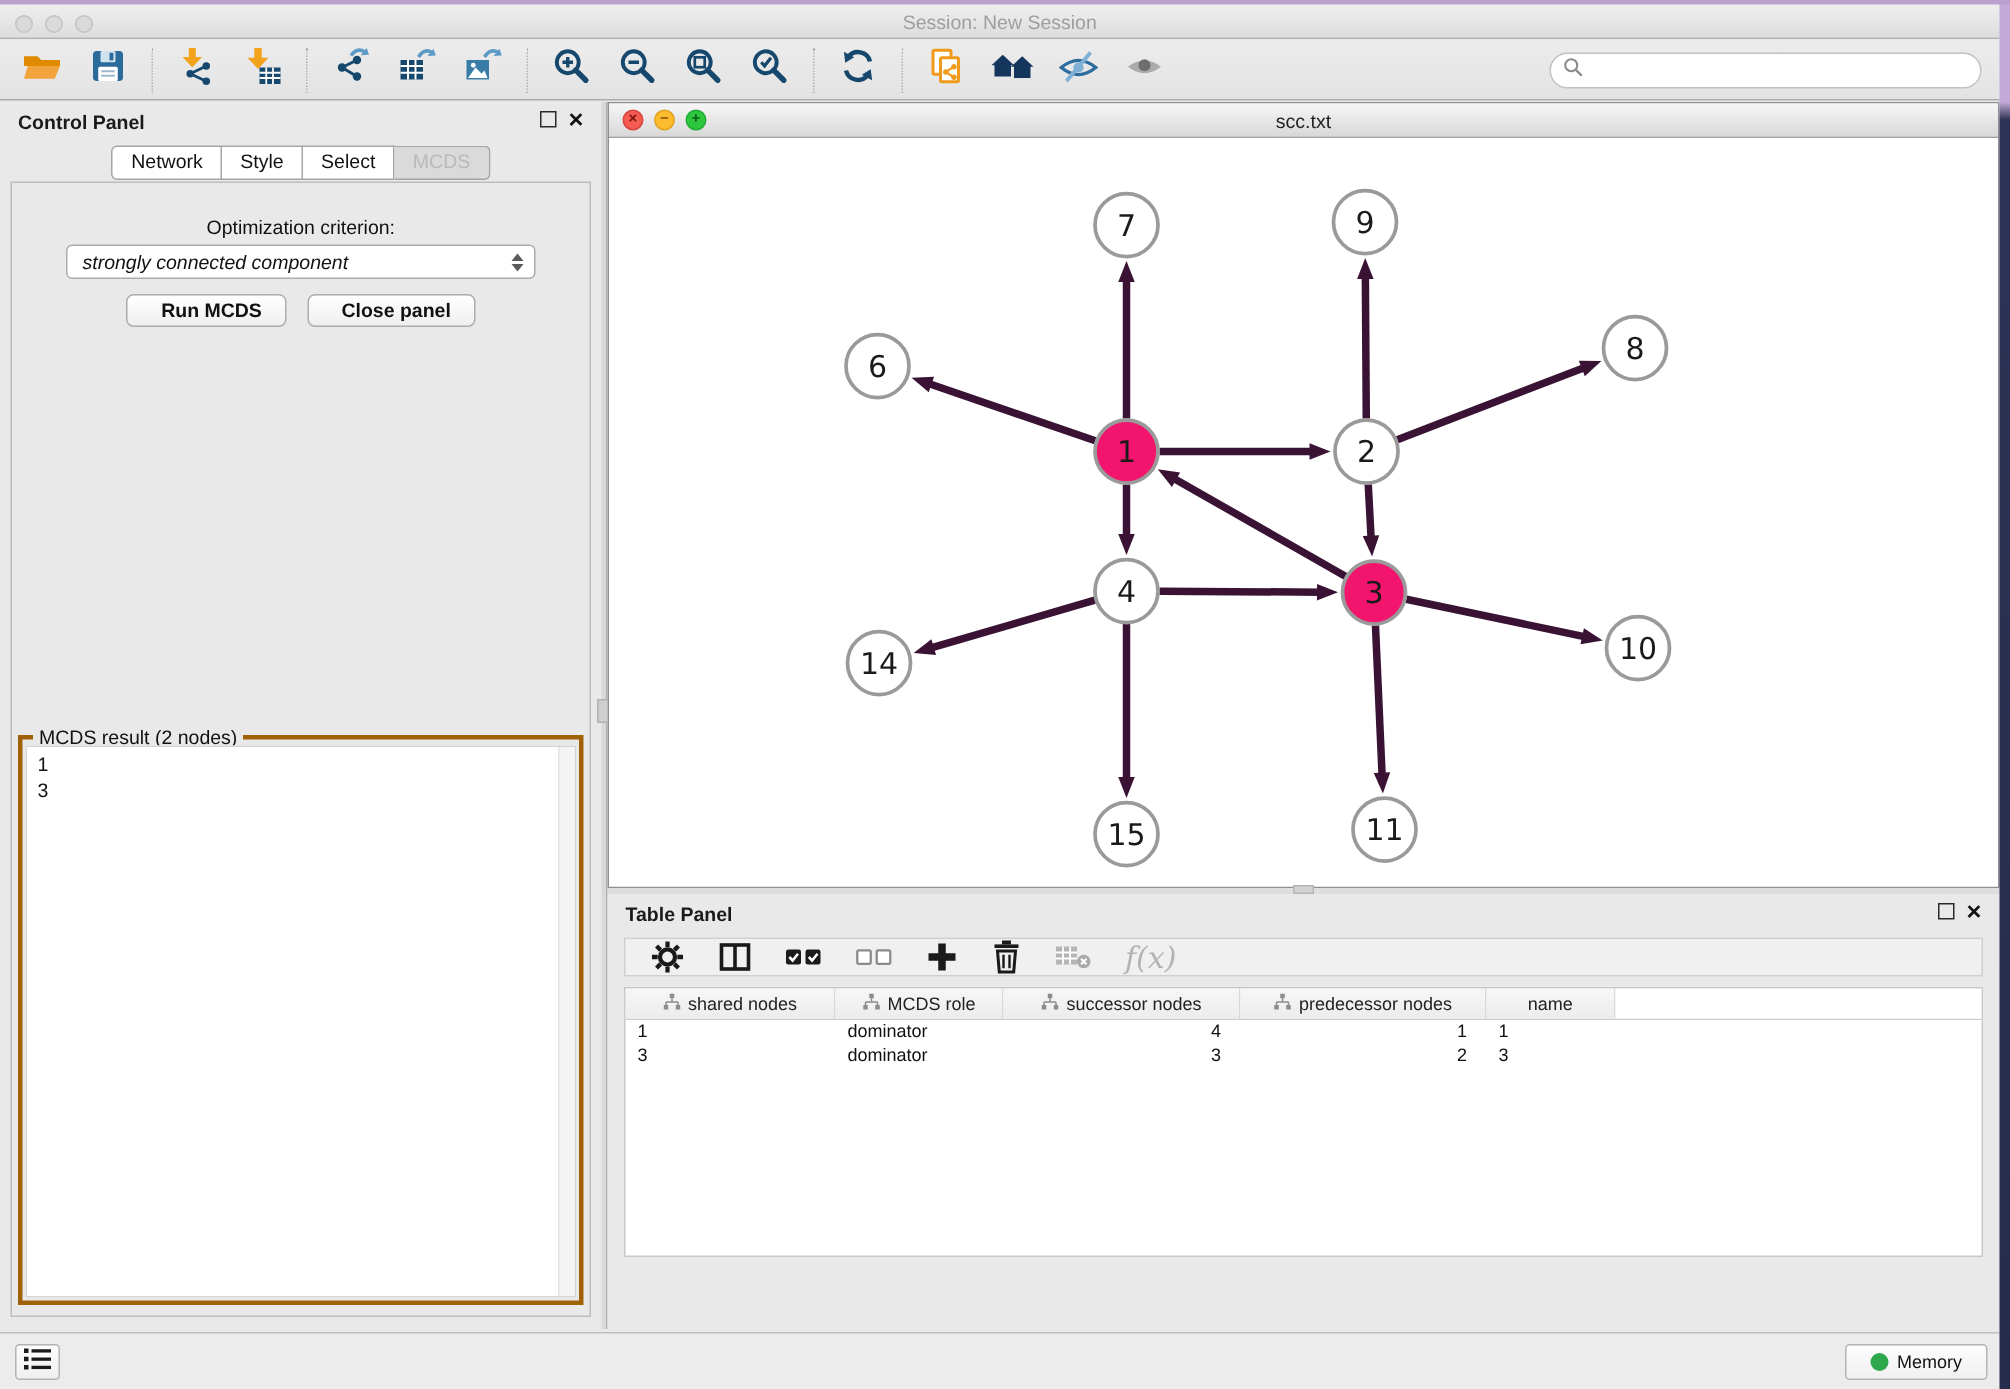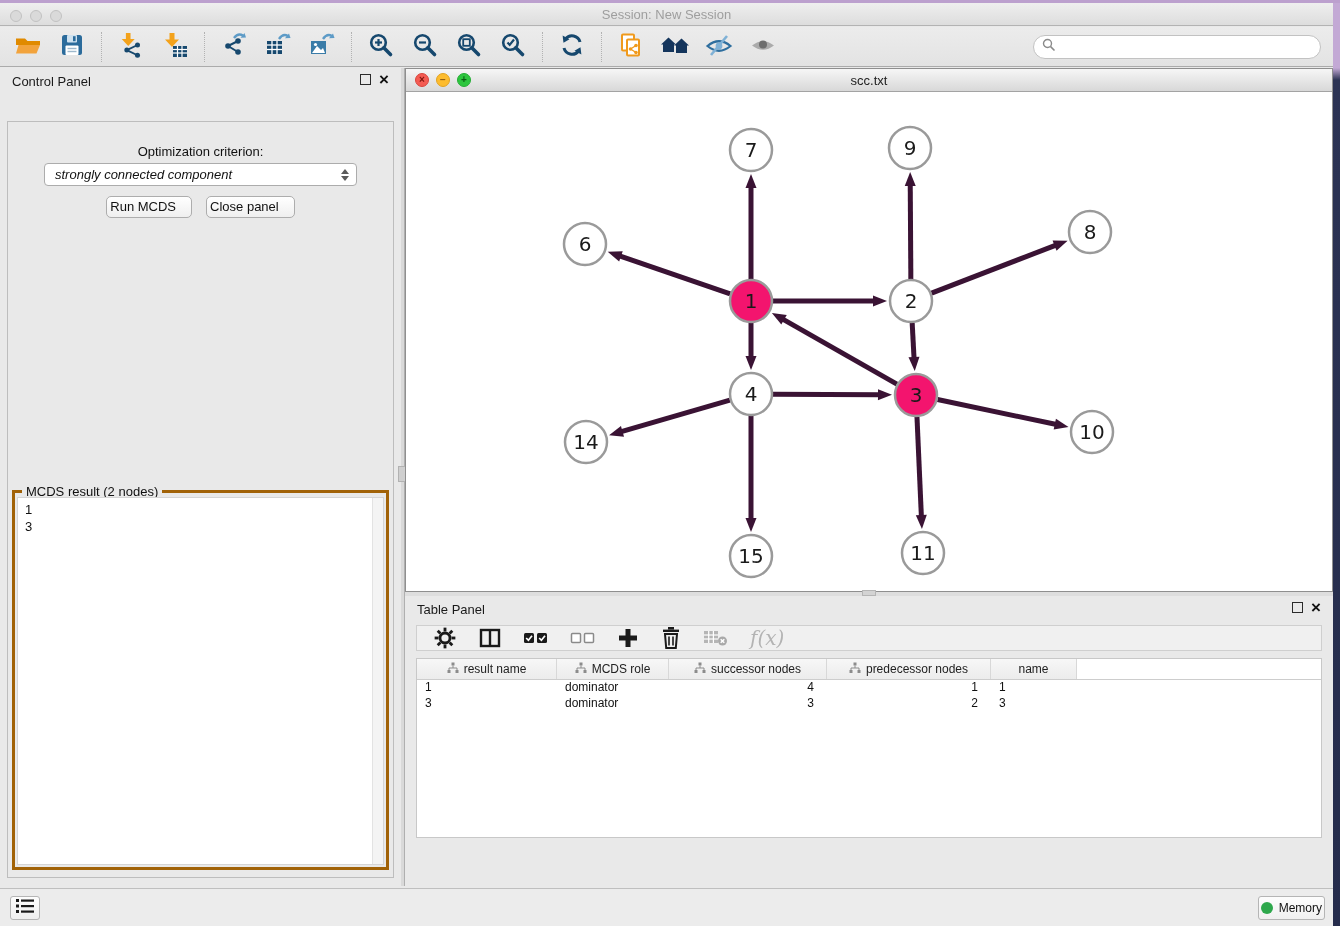--- a/index.html
+++ b/index.html
@@ -24,21 +24,21 @@
     display:flex; align-items:center; padding-left:6px; }
   .tb-btn { width:44px; height:34px; display:flex; align-items:center; justify-content:center; cursor:default; }
   .tb-sep { width:0; height:30px; border-left:1px dotted #B2B2B2; margin:0 7px; }
   .search-box { position:absolute; right:12px; top:8px; width:288px; height:24px; background:#FFF;
     border:1px solid #C2C2C2; border-radius:12px; display:flex; align-items:center; padding:0 8px; gap:5px; }
   .search-box input { border:none; outline:none; flex:1; font-size:13px; background:transparent; font-family:"Liberation Sans",sans-serif; }
 
   
   .control-panel { position:absolute; top:68px; left:0; width:401px; height:818px; background:#E9E9E9; }
   .panel-header { position:relative; height:26px; }
-  .panel-header .ph-title { position:absolute; left:12px; top:6px; font-size:13px; color:#1A1A1A; }
+  .panel-header .ph-title { position:absolute; left:12px; top:6px; font-size:13px; color:#1A1A1A;font-weight:bold; }
   .ph-icons { position:absolute; right:12px; top:6px; display:flex; align-items:center; gap:8px; }
   .float-icon { width:11px; height:11px; border:1.6px solid #2A2A2A; background:transparent; }
   .close-icon { font-size:17px; font-weight:bold; line-height:11px; color:#111; }
 
   .seg { display:inline-flex; }
   .seg .tab { background:#FFF; border:1px solid #A5A5A5; border-left:none; padding:2px 12px 3px 12px;
     font-size:13px; color:#111; line-height:16px; white-space:nowrap; }
   .seg .tab:first-child { border-left:1px solid #A5A5A5; border-radius:4px 0 0 4px; }
   .seg .tab:last-child { border-radius:0 4px 4px 0; }
   .seg .tab.active { background:#DADADA; color:#B9B9B9; }
@@ -46,21 +46,21 @@
   .cp-tabs { position:absolute; top:29px; width:100%; text-align:center; }
   .cp-body { position:absolute; top:53px; left:7px; right:7px; bottom:8px; border:1px solid #BDBDBD; }
   .opt-label { position:absolute; top:22px; width:100%; text-align:center; font-size:13px; }
   .dropdown { position:absolute; left:36px; right:36px; top:41px; height:23px; background:#FFF;
     border:1px solid #ACACAC; border-radius:4px; display:flex; align-items:center; font-size:13px; padding-left:10px;font-style:italic; }
   .stepper { margin-left:auto; margin-right:7px; display:flex; flex-direction:column; gap:2px; }
   .stepper .up { width:0; height:0; border-left:4px solid transparent; border-right:4px solid transparent; border-bottom:5px solid #5B5B5B; }
   .stepper .down { width:0; height:0; border-left:4px solid transparent; border-right:4px solid transparent; border-top:5px solid #5B5B5B; }
   .cp-buttons { position:absolute; top:74px; width:100%; display:flex; justify-content:center; gap:14px; }
   .btn { background:linear-gradient(#FFFFFF,#EFEFEF); border:1px solid #ADADAD; border-radius:5px;
-    padding:2px 15px 3px 3px; font-size:13px; color:#111; }
+    padding:2px 15px 3px 22px; font-size:13px; color:#111;font-weight:bold; }
 
   .groupbox { position:absolute; left:4px; right:4px; bottom:7px; height:380px; border:3px solid #a16207; }
   .groupbox .legend { position:absolute; top:-9px; left:7px; background:#E9E9E9; padding:0 4px; font-size:13px; color:#111; }
   .result-area { position:absolute; left:2px; right:2px; top:4px; bottom:2px; background:#FFF; border:1px solid #D5D5D5; }
   .result-text { padding:3px 7px; font-size:13px; line-height:17px; white-space:pre-line; }
   .result-scroll { position:absolute; right:0; top:0; width:11px; height:100%; background:#F4F4F4; border-left:1px solid #E3E3E3; }
 
   .v-splitter { position:absolute; left:401px; top:68px; width:4px; height:818px; background:#D9D9D9; border-right:1px solid #AFAFAF; }
   .v-splitter .vh { position:absolute; top:398px; left:-3px; width:9px; height:16px; background:#CFCFCF; border:1px solid #B2B2B2; }
 
@@ -95,21 +95,21 @@
   .td { overflow:hidden; white-space:nowrap; }
   .td.align-left { text-align:left; padding-left:8px; }
   .td.align-right { text-align:right; padding-right:13px; }
   .tbl-tabs { text-align:center; margin-top:8px; }
 
   
   .status-bar { position:absolute; left:0; top:888px; width:1333px; height:38px; background:#ECECEC; border-top:1px solid #BFBFBF; }
   .sb-left-btn { position:absolute; left:10px; top:7px; width:30px; height:24px; background:linear-gradient(#FDFDFD,#EFEFEF);
     border:1px solid #B5B5B5; border-radius:3px; display:flex; align-items:center; justify-content:center; }
   .memory-btn { position:absolute; right:8px; top:7px; height:24px; background:linear-gradient(#FDFDFD,#F0F0F0);
-    border:1px solid #B5B5B5; border-radius:3px; display:flex; align-items:center; gap:6px; padding:0 2px; font-size:12px; }
+    border:1px solid #B5B5B5; border-radius:3px; display:flex; align-items:center; gap:6px; padding:0 16px; font-size:12px; }
   .memory-dot { width:12px; height:12px; border-radius:50%; background:#2EA84C; }
 </style>
 </head>
 <body>
 
 <div class="top-accent"></div>
 <div class="desktop-right"></div>
 
 <div class="titlebar">
   <div class="tl-group">
@@ -284,20 +284,26 @@
 </div>
 
 <div class="control-panel">
   <div class="panel-header">
     <span class="ph-title">Control Panel</span>
     <span class="ph-icons">
       <span class="float-icon"></span>
       <span class="close-icon">×</span>
     </span>
   </div>
+  <div class="cp-tabs"><span class="seg" id="cp-tabs">
+        <span class="tab">Network</span>
+        <span class="tab">Style</span>
+        <span class="tab">Select</span>
+        <span class="tab active">MCDS</span>
+      </span></div>
   <div class="cp-body">
     <div class="opt-label">Optimization criterion:</div>
     <div class="dropdown">
       <span>strongly connected component</span>
       <span class="stepper">
           <span class="up"></span>
           <span class="down"></span>
         </span>
     </div>
     <div class="cp-buttons">
@@ -463,21 +469,21 @@
   </div>
   <div class="tbl-wrap">
     <div class="thead" id="tbl-head">
         <div class="th" style="width: 140px;">
           <span><svg width="12" height="12" viewBox="0 0 12 12">
               <rect x="4.5" y="0.5" width="3" height="3" fill="#8C8C8C"></rect>
               <path d="M6 3.5 V6 M2 6 H10 M2 6 V8 M10 6 V8" stroke="#8C8C8C" fill="none" stroke-width="1"></path>
               <rect x="0.5" y="8" width="3" height="3" fill="#8C8C8C"></rect>
               <rect x="8.5" y="8" width="3" height="3" fill="#8C8C8C"></rect>
             </svg></span>
-          <span>result name</span>
+          <span>shared nodes</span>
         </div>
         <div class="th" style="width: 112px;">
           <span><svg width="12" height="12" viewBox="0 0 12 12">
               <rect x="4.5" y="0.5" width="3" height="3" fill="#8C8C8C"></rect>
               <path d="M6 3.5 V6 M2 6 H10 M2 6 V8 M10 6 V8" stroke="#8C8C8C" fill="none" stroke-width="1"></path>
               <rect x="0.5" y="8" width="3" height="3" fill="#8C8C8C"></rect>
               <rect x="8.5" y="8" width="3" height="3" fill="#8C8C8C"></rect>
             </svg></span>
           <span>MCDS role</span>
         </div>

